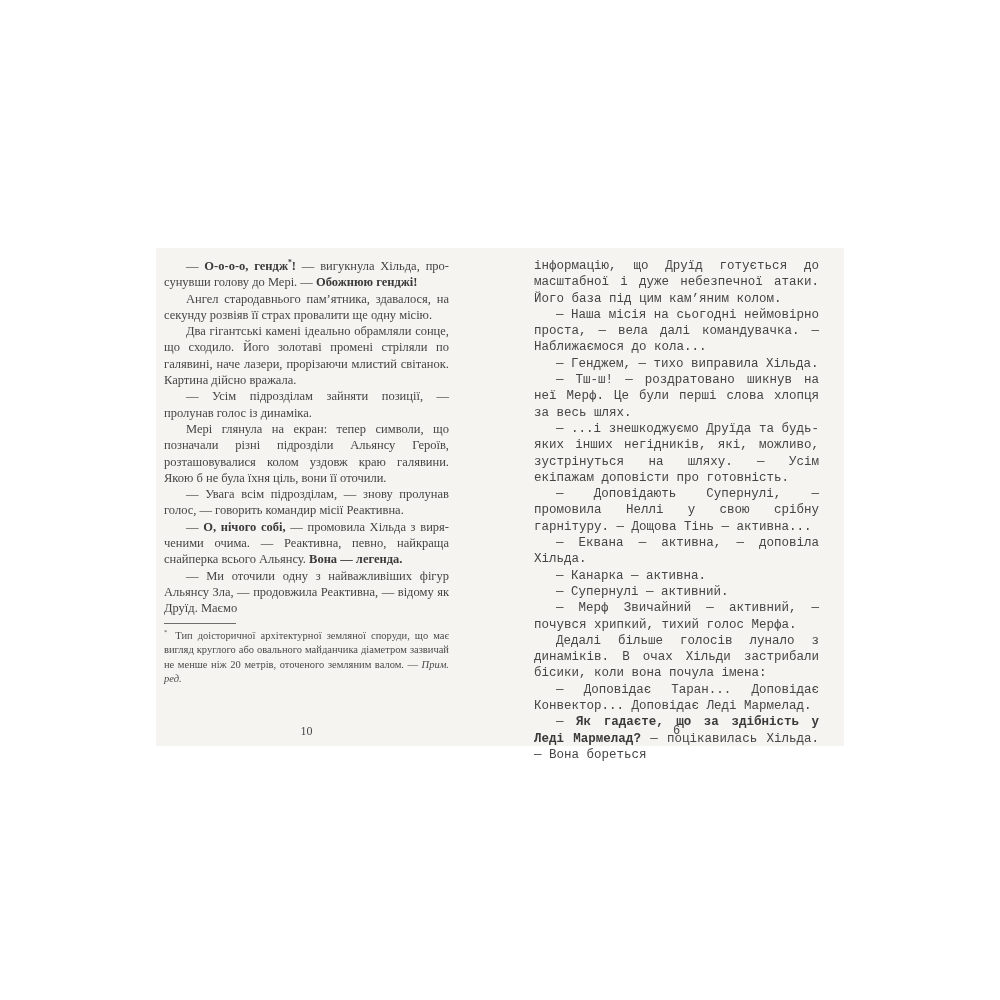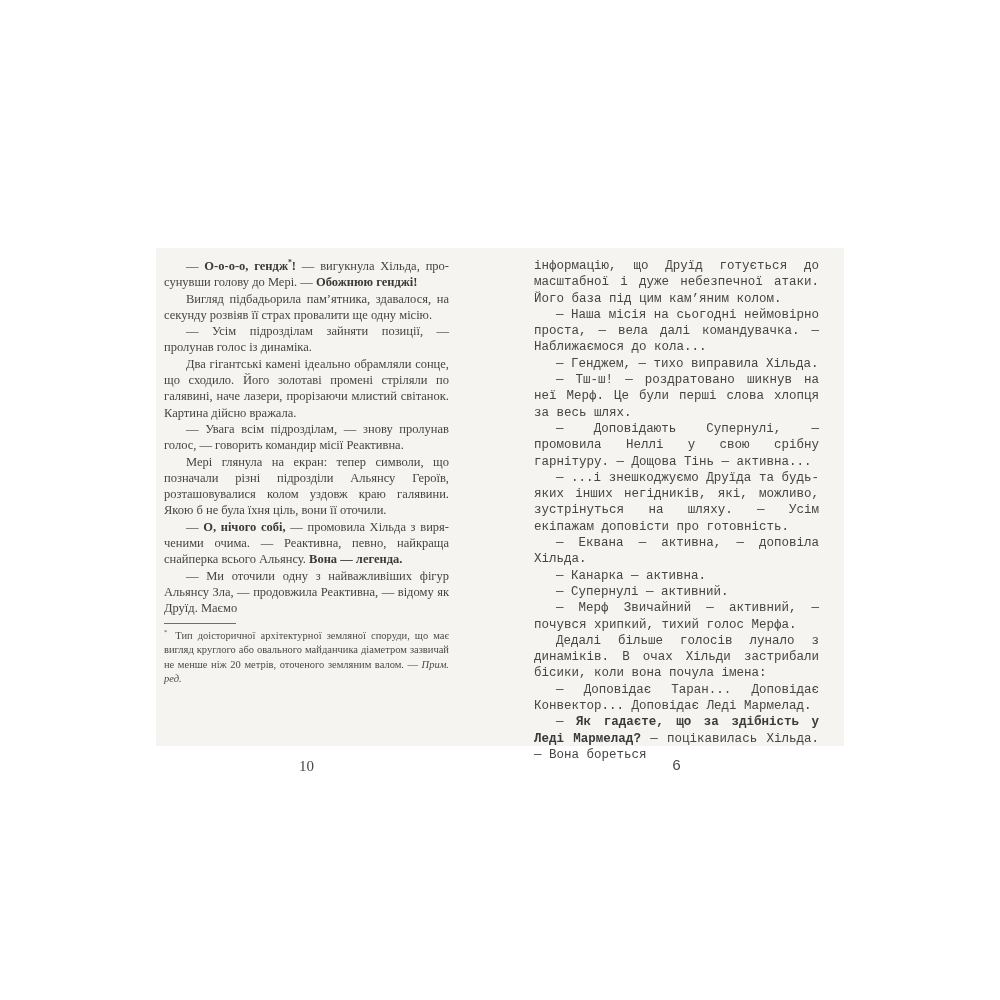--- a/index.html
+++ b/index.html
@@ -58,56 +58,55 @@
     text-align: justify;
     color: #4a4a4a;
   }
   .fn .sup { margin-right: 8px; }
   .pagenum {
     position: absolute;
     left: 0;
     right: 0;
     top: 466px;
     text-align: center;
-    font-size: 15px;
+    font-size: 12px;
     color: #474747;
-    margin-top: 34px;
   }
 </style>
 </head>
 <body style="background: rgb(255, 255, 255);">
 
 <div class="spread" style="background: rgb(245, 244, 241);">
 
   <div class="page-col col-left" style="color: rgb(69, 69, 69);">
     <div class="page-text">
         <p class="indent"><span>— </span><span class="b">О-о-о-о, гендж</span><span class="b sup">*</span><span class="b">!</span><span> — вигукнула Хільда, про­сунувши голову до Мері. — </span><span class="b">Обожнюю генджі!</span></p>
-        <p class="indent"><span>Вигляд підбадьорила пам’ятника, здавалося, на се­кунду розвіяв її страх провалити ще одну місію.</span></p>
+        <p class="indent"><span>Ангел стародавнього пам’ятника, здавалося, на се­кунду розвіяв її страх провалити ще одну місію.</span></p>
+        <p class="indent"><span>Два гігантські камені ідеально обрамляли сонце, що сходило. Його золотаві промені стріляли по галявині, наче лазери, прорізаючи млистий світанок. Картина дійсно вражала.</span></p>
         <p class="indent"><span>— Усім підрозділам зайняти позиції, — пролунав голос із динаміка.</span></p>
-        <p class="indent"><span>Два гігантські камені ідеально обрамляли сонце, що сходило. Його золотаві промені стріляли по галявині, наче лазери, прорізаючи млистий світанок. Картина дійсно вражала.</span></p>
+        <p class="indent"><span>Мері глянула на екран: тепер символи, що позначали різні підрозділи Альянсу Героїв, розташовувалися колом уздовж краю галявини. Якою б не була їхня ціль, вони її оточили.</span></p>
         <p class="indent"><span>— Увага всім підрозділам, — знову пролунав голос, — говорить командир місії Реактивна.</span></p>
-        <p class="indent"><span>Мері глянула на екран: тепер символи, що позначали різні підрозділи Альянсу Героїв, розташовувалися колом уздовж краю галявини. Якою б не була їхня ціль, вони її оточили.</span></p>
         <p class="indent"><span>— </span><span class="b">О, нічого собі,</span><span> — промовила Хільда з виря­ченими очима. — Реактивна, певно, найкраща снайперка всього Альянсу. </span><span class="b">Вона — легенда.</span></p>
         <p class="indent"><span>— Ми оточили одну з найважливіших фігур Альянсу Зла, — продовжила Реактивна, — відому як Друїд. Маємо</span></p>
       </div>
     <div class="footnote">
       <div class="footnote-rule"></div>
       <p class="fn"><span class="sup">*</span><span>Тип доісторичної архітектурної земляної споруди, що має вигляд круглого або овального майданчика діаметром зазвичай не менше ніж 20 метрів, оточеного земляним валом. — </span><span class="i">Прим. ред.</span></p>
     </div>
     <div class="pagenum">10</div>
   </div>
 
   <div class="page-col col-right" style="color: rgb(69, 69, 69);">
     <div class="page-text">
         <p><span>інформацію, що Друїд готується до масштабної і дуже небезпечної атаки. Його база під цим кам’яним колом.</span></p>
         <p class="indent"><span>— Наша місія на сьогодні неймовірно проста, — вела далі командувачка. — Наближаємося до кола...</span></p>
         <p class="indent"><span>— Генджем, — тихо виправила Хільда.</span></p>
         <p class="indent"><span>— Тш-ш! — роздратовано шикнув на неї Мерф. Це були перші слова хлопця за весь шлях.</span></p>
+        <p class="indent"><span>— ...і знешкоджуємо Друїда та будь-яких інших негідників, які, можливо, зустрінуться на шляху. — Усім екіпажам доповісти про готовність.</span></p>
         <p class="indent"><span>— Доповідають Супернулі, — промовила Неллі у свою срібну гарнітуру. — Дощова Тінь — активна...</span></p>
-        <p class="indent"><span>— ...і знешкоджуємо Друїда та будь-яких інших негідників, які, можливо, зустрінуться на шляху. — Усім екіпажам доповісти про готовність.</span></p>
         <p class="indent"><span>— Еквана — активна, — доповіла Хільда.</span></p>
         <p class="indent"><span>— Канарка — активна.</span></p>
         <p class="indent"><span>— Супернулі — активний.</span></p>
         <p class="indent"><span>— Мерф Звичайний — активний, — почувся хрип­кий, тихий голос Мерфа.</span></p>
         <p class="indent"><span>Дедалі більше голосів лунало з динаміків. В очах Хіль­ди застрибали бісики, коли вона почула імена:</span></p>
         <p class="indent"><span>— Доповідає Таран... Доповідає Конвектор... Допо­відає Леді Мармелад.</span></p>
         <p class="indent"><span>— </span><span class="b">Як гадаєте, що за здібність у Леді Мар­мелад?</span><span> — поцікавилась Хільда. — Вона бореться</span></p>
       </div>
     <div class="pagenum">6</div>
   </div>

